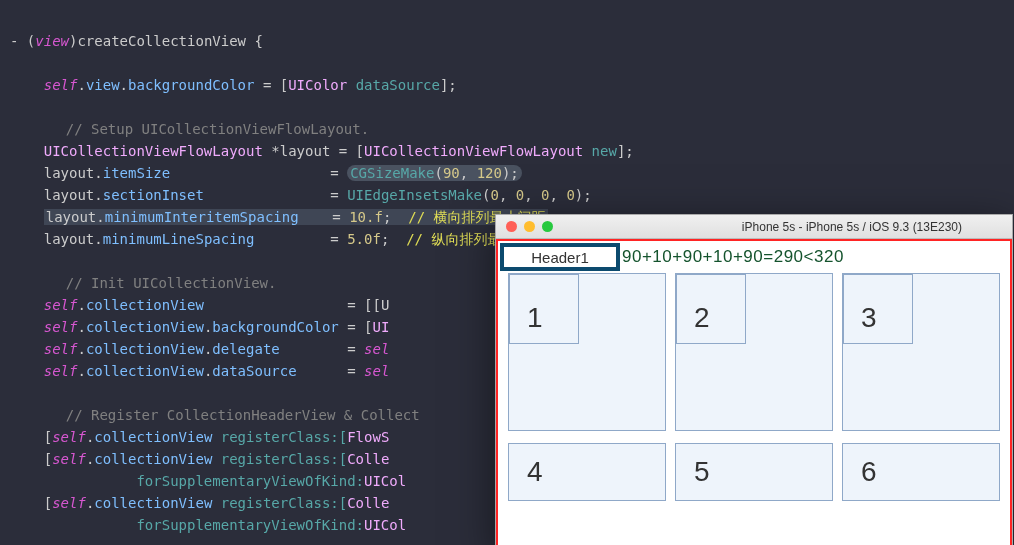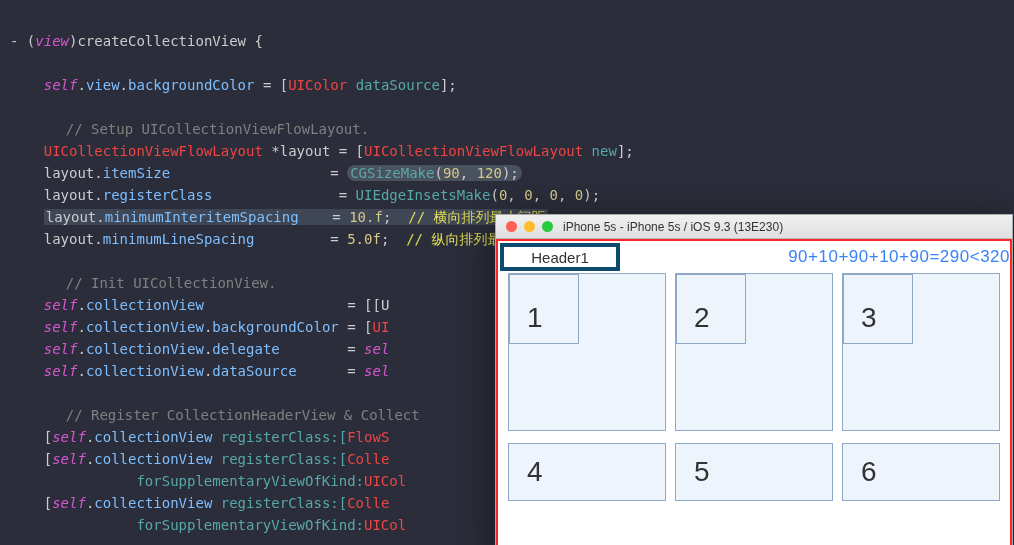--- a/index.html
+++ b/index.html
@@ -12,21 +12,21 @@
   overflow: hidden;
   position: relative;
 }
 .code-area {
   padding: 8px 10px;
   line-height: 22px;
   color: #ccc;
   white-space: pre;
 }
 .kw { color: #d657d0; font-style: italic; }
-.type { color: #ef4444; }
+.type { color: #f0abfc; }
 .method { color: #57a8a8; }
 .prop { color: #7fbfff; }
 .num { color: #d6c98a; }
 .cmt { color: #808080; margin-left: 22px; }
 .cmtinline { color: #e0dd55; }
 .hl1 { background: #4a5260; padding: 0 3px; border-radius: 8px; }
 .hl2 { background: #3f4655; padding: 0 2px; }
 
 .simulator {
   position: absolute;
@@ -46,21 +46,21 @@
   align-items: center;
   font-family: -apple-system, Helvetica, Arial, sans-serif;
   font-size: 12px;
   color: #333;
 }
 .traffic { display: flex; gap: 7px; padding: 0 10px; }
 .traffic span { width: 11px; height: 11px; border-radius: 50%; display: block; }
 .tl-close { background: #ff5f56; }
 .tl-min { background: #ffbd2e; }
 .tl-max { background: #27c93f; }
-.sim-title { flex: 1; text-align: left; padding-right: 31px; }
+.sim-title { flex: 1; text-align: right; padding-right: 50px; }
 
 .sim-content {
   background: #fff;
   height: calc(100% - 24px);
   border: 2px solid #ff2424;
   position: relative;
 }
 .sim-header-row {
   display: flex;
   height: 32px;
@@ -73,22 +73,22 @@
   margin: 2px;
   display: flex;
   align-items: center;
   justify-content: center;
   font-family: Helvetica, Arial, sans-serif;
   font-size: 15px;
   color: #333;
 }
 .sim-note {
   flex: 1;
-  text-align: right;
-  color: #3b82f6;
+  text-align: left;
+  color: #14532d;
   font-family: Helvetica, Arial, sans-serif;
   font-size: 17px;
   letter-spacing: 0.5px;
 }
 .sim-grid-row {
   display: flex;
   justify-content: space-between;
   padding: 0 10px;
 }
 .sim-cell {
@@ -128,21 +128,21 @@
 <body>
 
 <div class="code-area">
 <span><span>- (</span><span class="kw">view</span><span>)createCollectionView {</span></span>
 
 <span>    <span class="kw">self</span>.<span class="prop">view</span>.<span class="prop">backgroundColor</span><span> = [</span><span class="type">UIColor</span><span class="method"> dataSource</span><span>];</span></span>
 
 <span>    <span class="cmt">// Setup UICollectionViewFlowLayout.</span></span>
 <span>    <span class="type">UICollectionViewFlowLayout</span><span> *layout = [</span><span class="type">UICollectionViewFlowLayout</span><span class="method"> new</span><span>];</span></span>
 <span>    <span>layout.</span><span class="prop">itemSize</span>                   <span>= </span><span class="hl1"><span class="method">CGSizeMake</span><span>(</span><span class="num">90</span><span>, </span><span class="num">120</span><span>);</span></span></span>
-<span>    <span>layout.</span><span class="prop">registerClass</span>               <span>= </span><span class="method">UIEdgeInsetsMake</span><span>(</span><span class="num">0</span><span>, </span><span class="num">0</span><span>, </span><span class="num">0</span><span>, </span><span class="num">0</span><span>);</span></span>
+<span>    <span>layout.</span><span class="prop">sectionInset</span>               <span>= </span><span class="method">UIEdgeInsetsMake</span><span>(</span><span class="num">0</span><span>, </span><span class="num">0</span><span>, </span><span class="num">0</span><span>, </span><span class="num">0</span><span>);</span></span>
 <span>    <span class="hl2"><span>layout.</span><span class="prop">minimumInteritemSpacing</span>    <span>= </span><span class="num">10.f</span><span>;  </span><span class="cmtinline">// 横向排列最小间距</span></span></span>
 <span>    <span>layout.</span><span class="prop">minimumLineSpacing</span>         <span>= </span><span class="num">5.0f</span><span>;  </span><span class="cmtinline">// 纵向排列最小间距</span></span>
 
 <span>    <span class="cmt">// Init UICollectionView.</span></span>
 <span>    <span class="kw">self</span>.<span class="prop">collectionView</span>                 <span>= [[U</span>                                                       <span class="prop">w.b</span></span>
 <span>    <span class="kw">self</span>.<span class="prop">collectionView</span>.<span class="prop">backgroundColor</span> <span>= [</span><span class="type">UI</span></span>
 <span>    <span class="kw">self</span>.<span class="prop">collectionView</span>.<span class="prop">delegate</span>        <span>= </span><span class="kw">sel</span></span>
 <span>    <span class="kw">self</span>.<span class="prop">collectionView</span>.<span class="prop">dataSource</span>      <span>= </span><span class="kw">sel</span></span>
 
 <span>    <span class="cmt">// Register CollectionHeaderView &amp; Collect</span></span>

